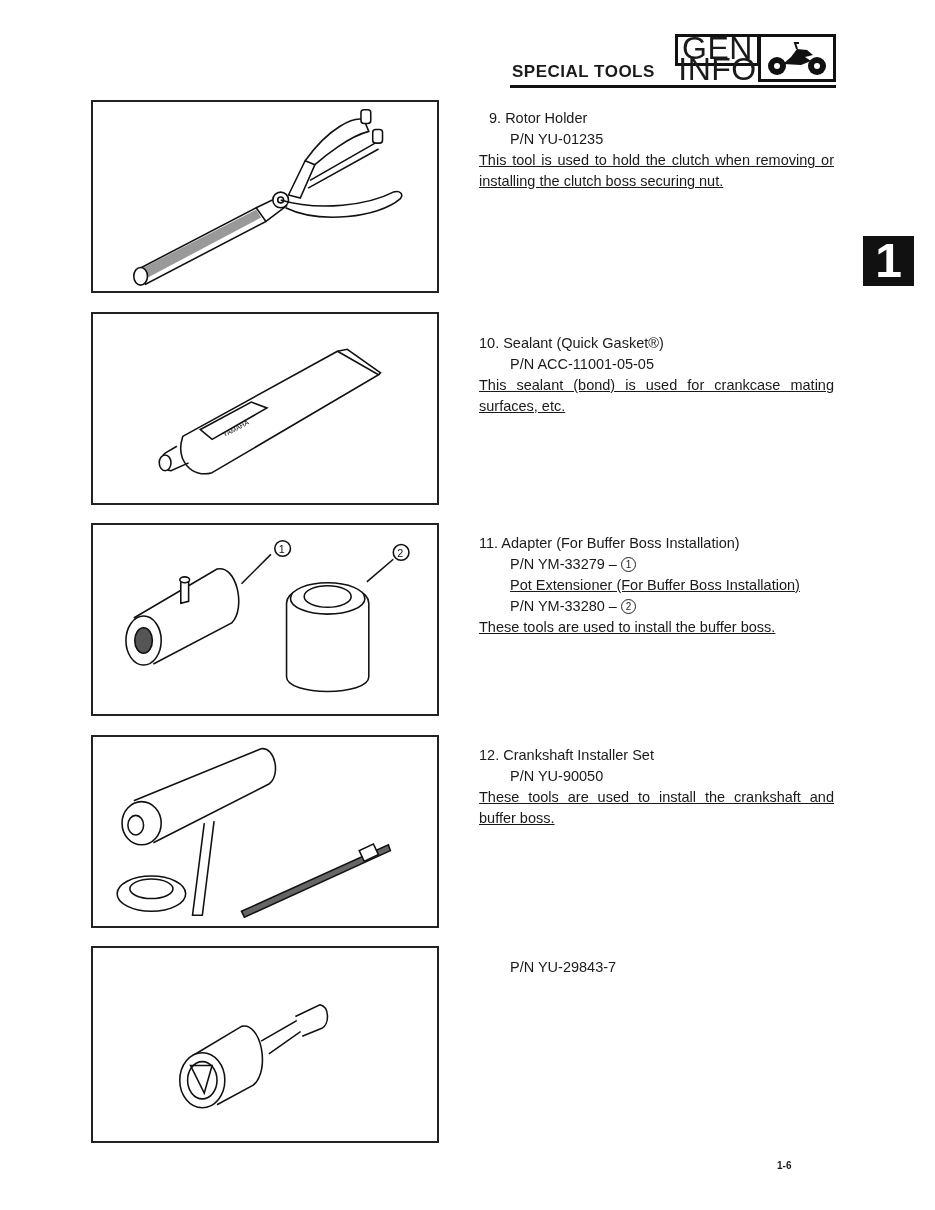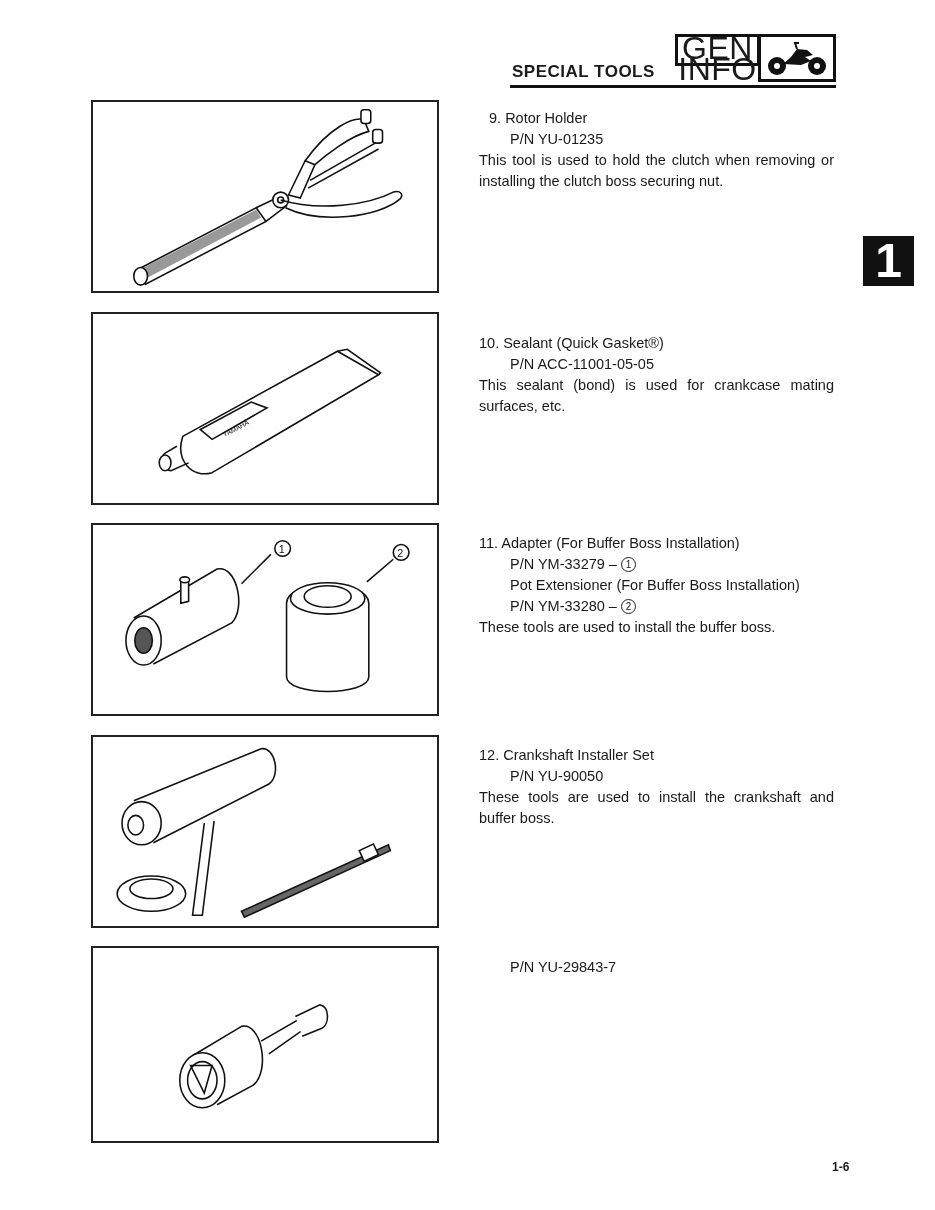--- a/index.html
+++ b/index.html
@@ -21,31 +21,31 @@
     .header-rule { position: absolute; left: 0; top: 53px; width: 326px; height: 3px; background: #111; }
 
     .figure {
       position: absolute; left: 91px; width: 348px; border: 2px solid #222; box-sizing: border-box; background: #fff;
     }
     .figure svg { width: 100%; height: 100%; display: block; }
 
     .item { position: absolute; left: 479px; width: 355px; font-size: 14.5px; line-height: 21px; margin-top: 14px; }
     .item .title { padding-left: 10px; }
     .item .pn { padding-left: 31px; }
-    .item .desc { text-align: justify; }
+    .item .desc { text-align: justify; text-decoration: underline; }
     .circ {
       display: inline-block; width: 13px; height: 13px; border: 1.3px solid #222; border-radius: 50%;
       font-size: 10px; line-height: 13px; text-align: center; vertical-align: 1px; margin-left: 4px;
     }
 
     .chapter-tab {
       position: absolute; left: 863px; top: 236px; width: 51px; height: 50px; background: #111;
       color: #fff; font-weight: bold; font-size: 48px; line-height: 50px; text-align: center;
     }
-    .page-number { position: absolute; left: 832px; top: 1160px; font-size: 12px; font-weight: bold; }
+    .page-number { position: absolute; left: 777px; top: 1160px; font-size: 10px; font-weight: bold; }
   </style>
 </head>
 <body>
 
 <div class="header">
   <div class="header-title">SPECIAL TOOLS</div>
   <div class="gen-box">
     <div>GEN</div>
     <div>INFO</div>
   </div>

